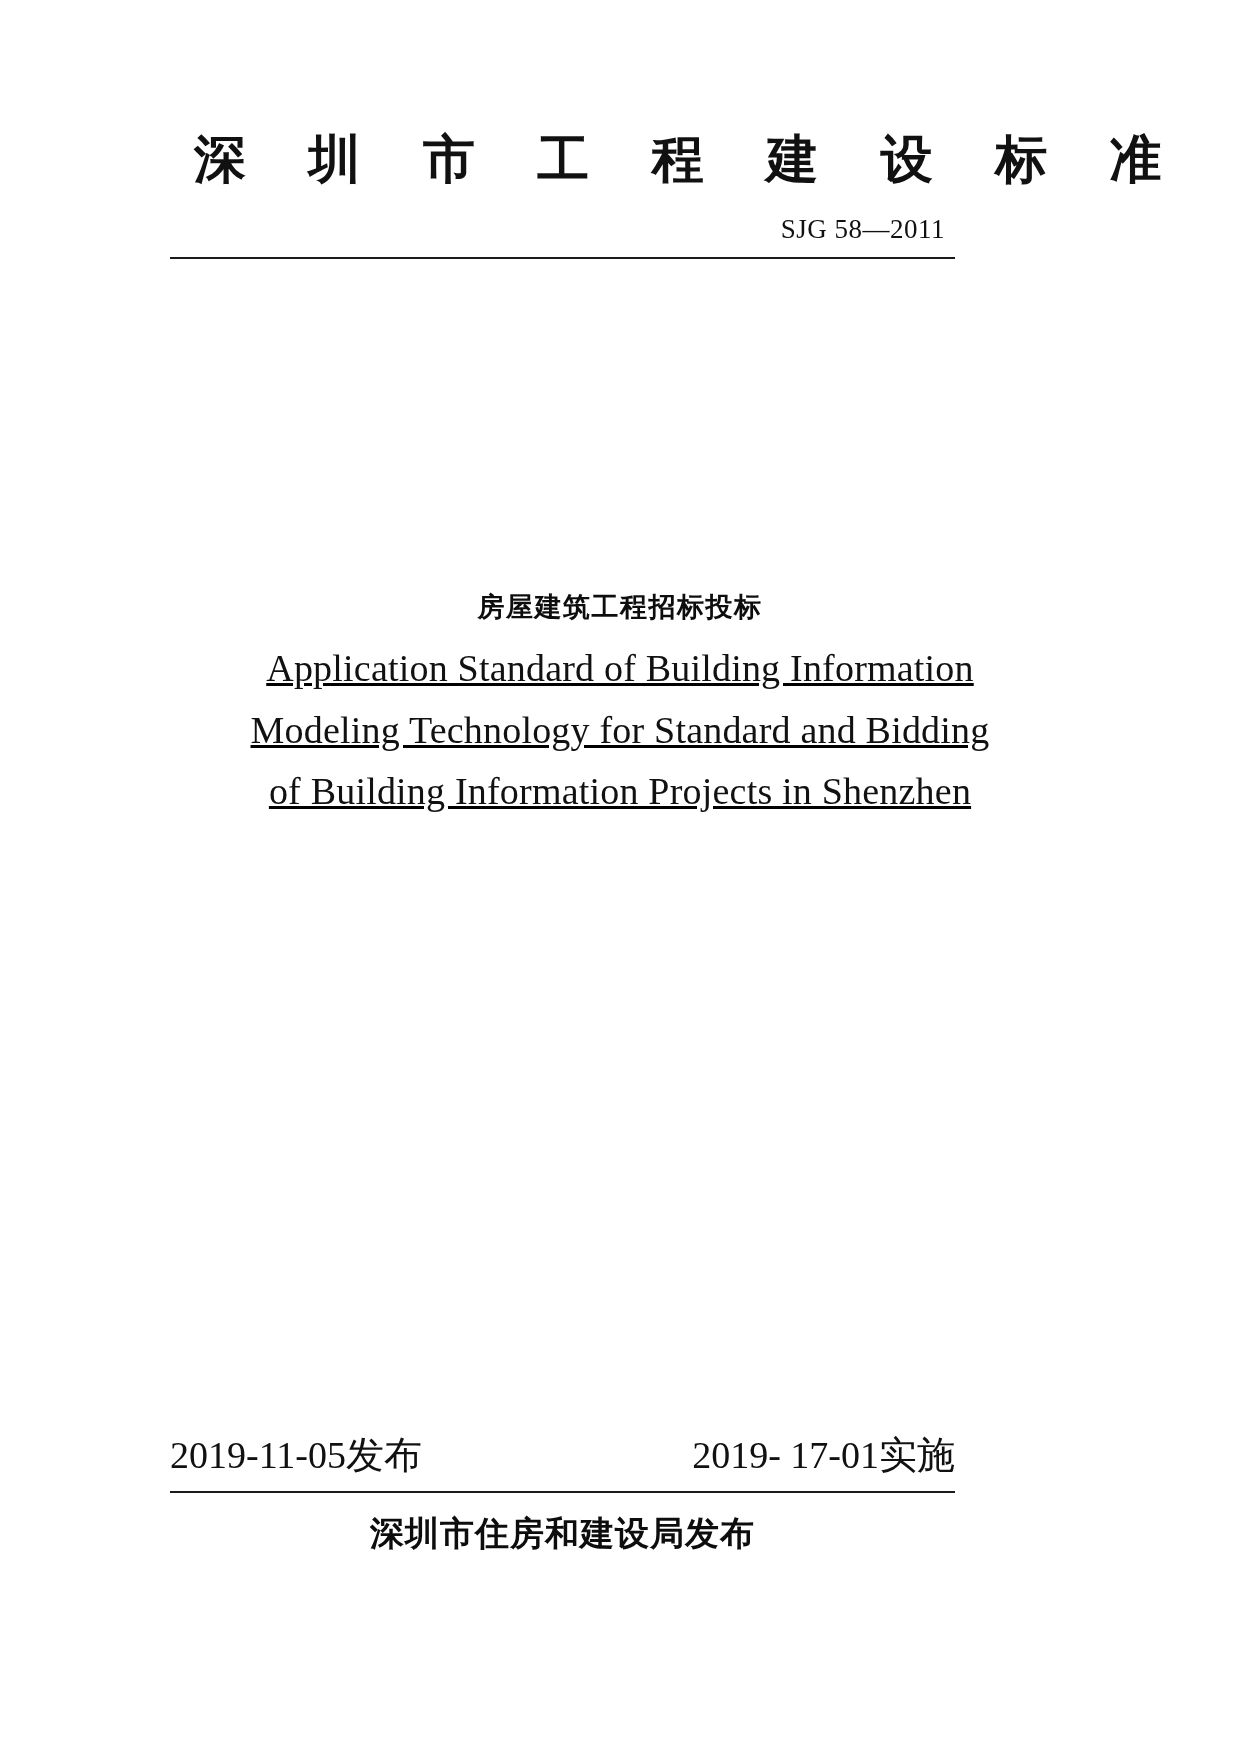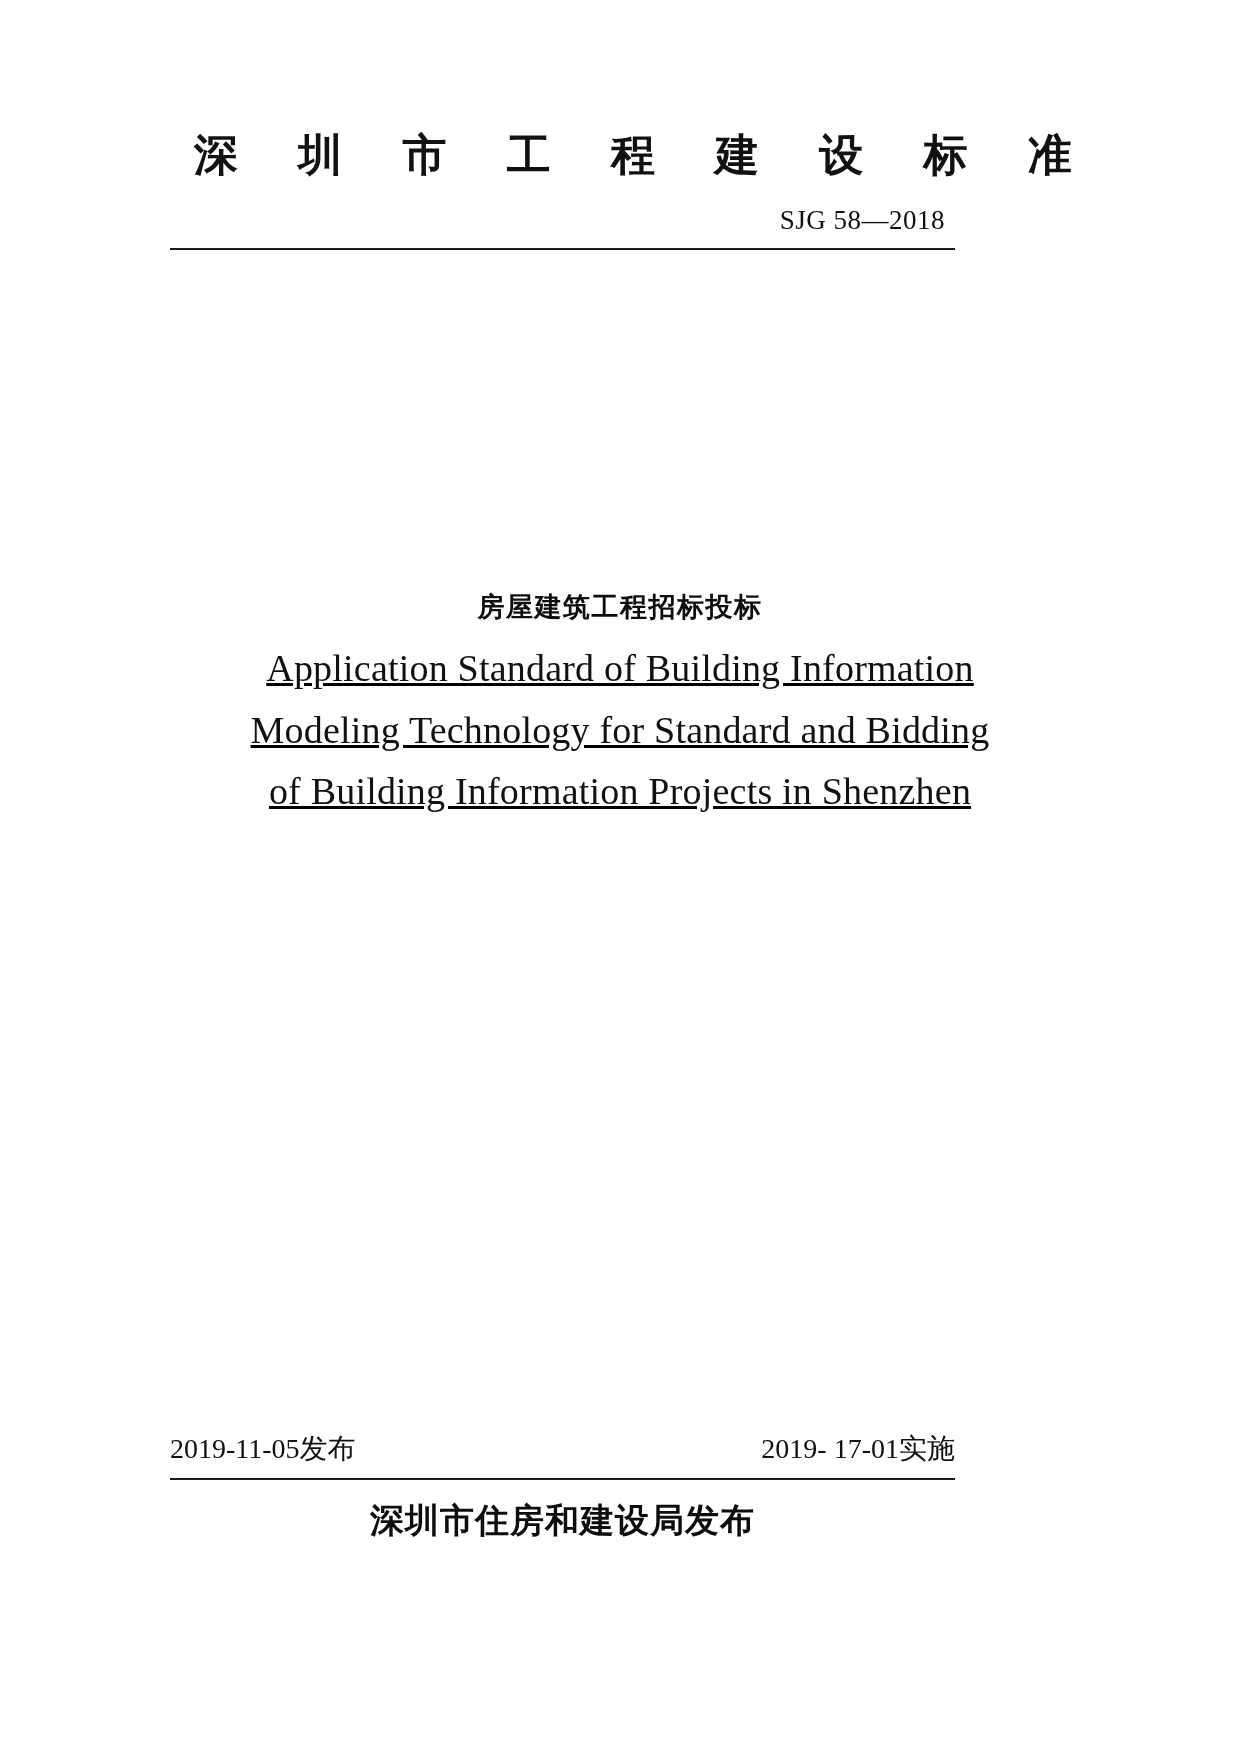--- a/index.html
+++ b/index.html
@@ -21,21 +21,21 @@
   
   .header-block {
     position: absolute;
     left: 170px;
     top: 130px;
     width: 785px;
   }
   .doc-series {
     font-family: "Liberation Sans", "DejaVu Sans", sans-serif;
     font-weight: 700;
-    font-size: 44px;
+    font-size: 52px;
     line-height: 1.12;
     letter-spacing: 24px;
     text-indent: 24px;
     text-align: center;
     white-space: nowrap;
     color: #111111;
   }
   .std-number {
     margin-top: 26px;
     text-align: right;
@@ -84,21 +84,21 @@
     position: absolute;
     left: 170px;
     top: 1430px;
     width: 785px;
   }
   .date-row {
     display: flex;
     justify-content: space-between;
     align-items: flex-end;
     font-family: "Liberation Serif", "DejaVu Serif", serif;
-    font-size: 28px;
+    font-size: 38px;
     color: #111111;
   }
   .date-item {
     white-space: nowrap;
   }
   .footer-rule {
     margin-top: 10px;
     border-top: 2px solid #1a1a1a;
     width: 100%;
   }
@@ -112,21 +112,21 @@
     color: #0d0d0d;
   }
 </style>
 </head>
 <body>
 
 <div class="page">
 
   <div class="header-block">
     <div class="doc-series">深 圳 市 工 程 建 设 标 准</div>
-    <div class="std-number">SJG 58—2018</div>
+    <div class="std-number">SJG 58—2011</div>
     <div class="header-rule"></div>
   </div>
 
   <div class="title-block">
     <div class="cn-title-line">房屋建筑工程招标投标</div>
 
     <div class="en-title-block">
       <div class="en-title-line">Application Standard of Building Information</div>
       <div class="en-title-line">Modeling Technology for Standard and Bidding</div>
       <div class="en-title-line">of Building Information Projects in Shenzhen</div>

